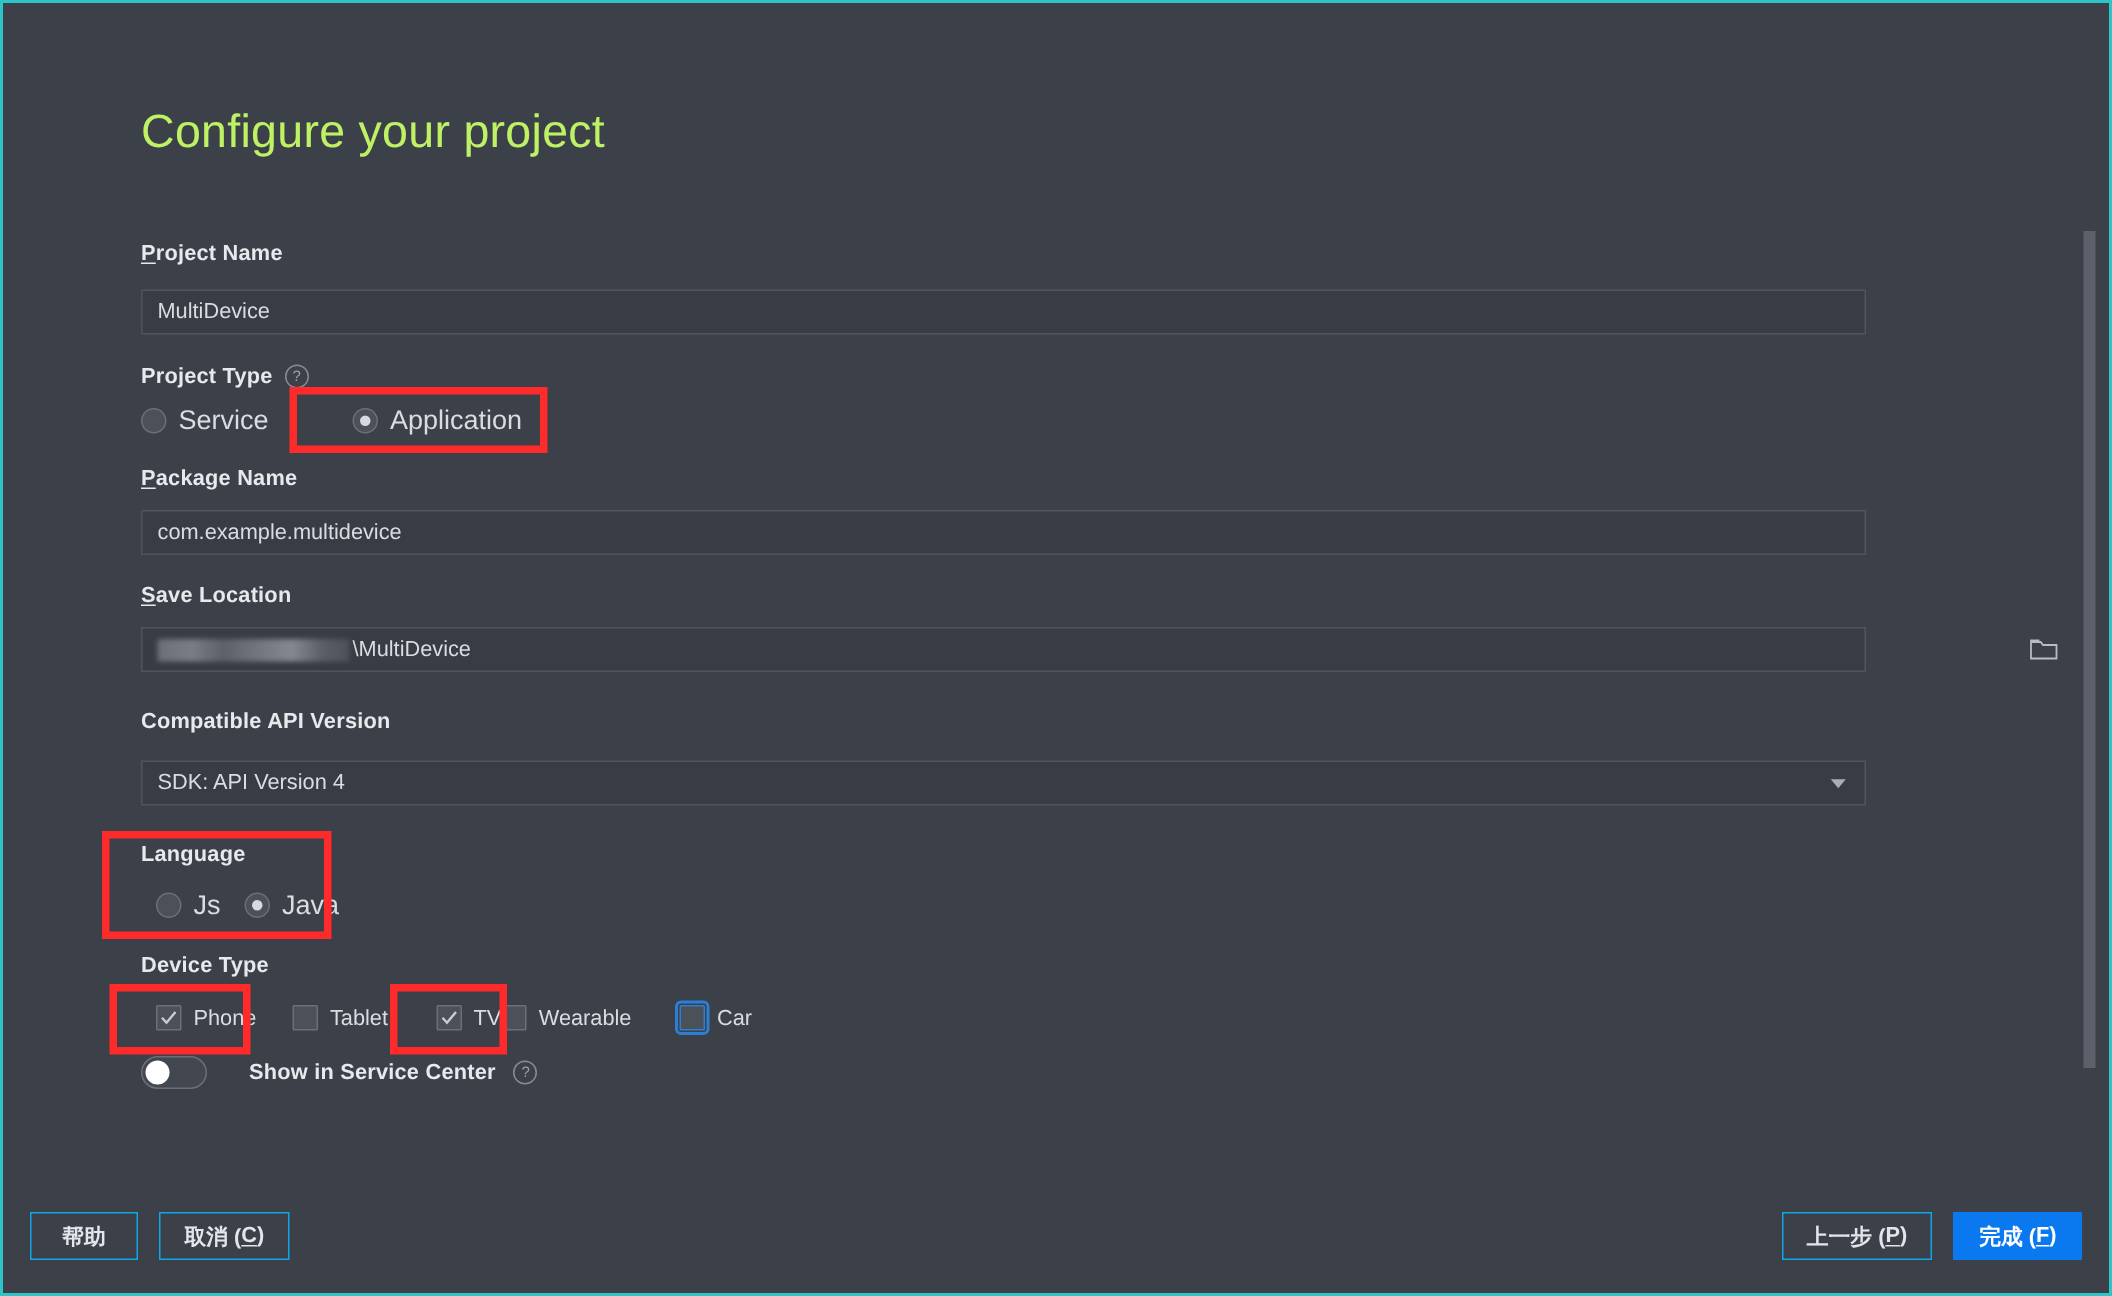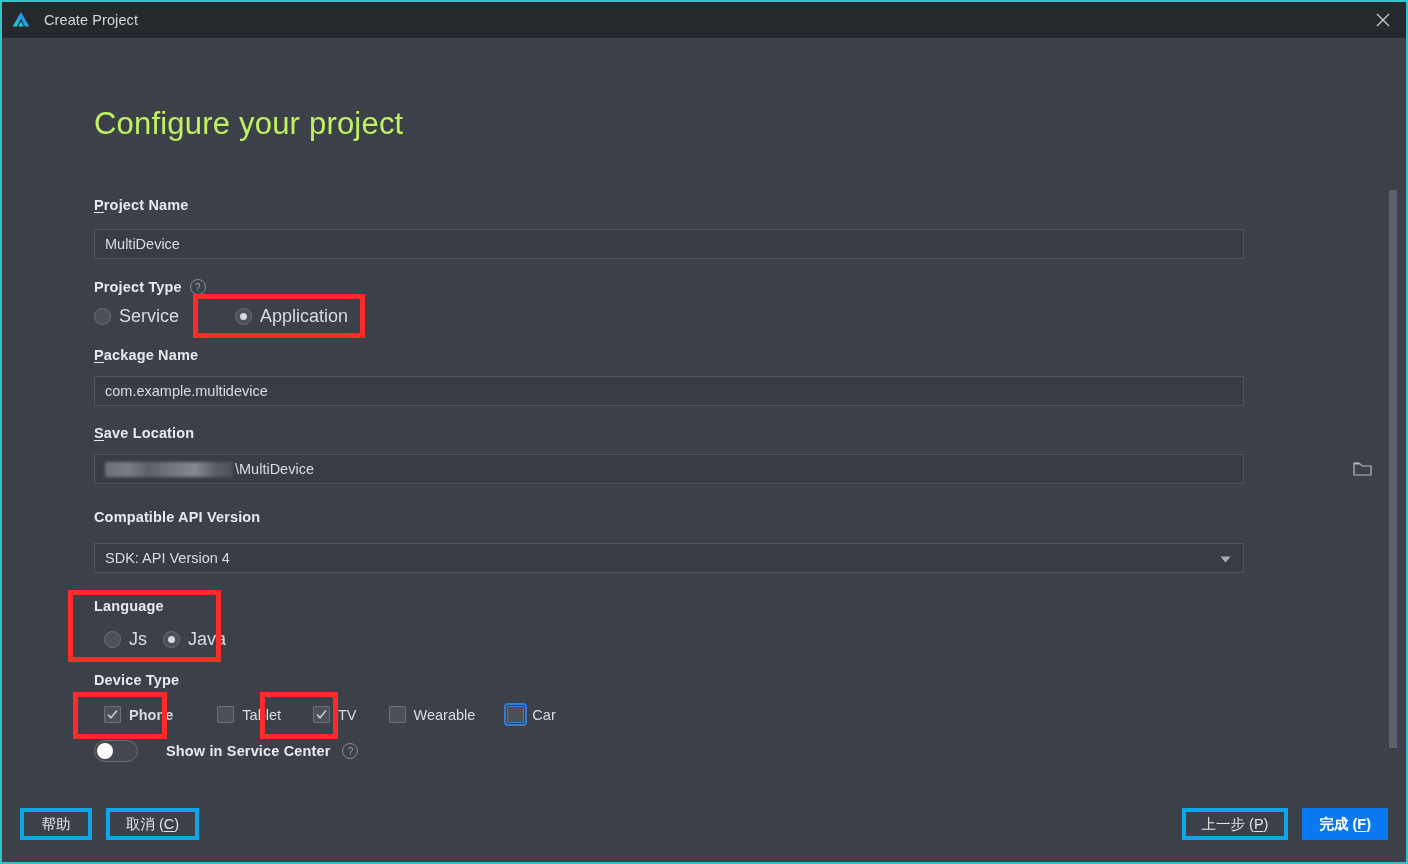--- a/index.html
+++ b/index.html
@@ -223,30 +223,31 @@
   
   .bottombar {
     flex: 0 0 76px;
     background: #3c4048;
     position: relative;
   }
   .btn {
     height: 32px;
     min-width: 72px;
     background: #3c4048;
-    border: 4px solid #0ea5e9;
+    border: 1px solid #0ea5e9;
     color: #e2e5ea;
     font-size: 14.5px;
     display: inline-flex;
     align-items: center;
     justify-content: center;
     padding: 0 16px;
     cursor: pointer;
     font-family: "Liberation Sans", sans-serif;
     white-space: nowrap;
+    font-weight: bold;
   }
   .btn u { text-decoration: underline; text-underline-offset: 2px; }
   .btn.primary {
     background: #0a78ef;
     border: 1px solid #0a78ef;
     color: #ffffff;
     font-weight: bold;
   }
   .btn-left-group {
     position: absolute;
@@ -265,38 +266,20 @@
     border: 5px solid #ff2b2b;
     pointer-events: none;
     z-index: 40;
   }
 </style>
 </head>
 <body>
 
 <div class="window">
 
-  <div class="titlebar">
-    <svg class="app-logo" viewBox="0 0 24 24">
-      <defs>
-        <linearGradient id="lg" x1="0" y1="1" x2="1" y2="0">
-          <stop offset="0%" stop-color="#1fd0e0"></stop>
-          <stop offset="100%" stop-color="#2f6fe0"></stop>
-        </linearGradient>
-      </defs>
-      <path d="M12 3 L21 19 L16.5 19 L12 10.5 L7.5 19 L3 19 Z" fill="url(#lg)"></path>
-      <path d="M12 13.5 L15 19 L9 19 Z" fill="#1fd0e0"></path>
-    </svg>
-    <div class="title-text">Create Project</div>
-    <div class="close-btn">
-      <svg width="14" height="14" viewBox="0 0 14 14">
-        <path d="M1 1 L13 13 M13 1 L1 13" stroke="#c6cad0" stroke-width="1.4" fill="none"></path>
-      </svg>
-    </div>
-  </div>
 
   <div class="body-area">
 
     <div class="form-wrap">
 
       <div class="page-title">Configure your project</div>
 
       <div style="position:absolute;left:0;top:159px;" class="field-label"><u>P</u><span>roject Name</span></div>
 
       <div style="position:absolute;left:0;top:191px;" class="input-row">
@@ -361,33 +344,33 @@
         </div>
         <div class="radio-row">
           <span class="radio checked"></span>
           <span class="radio-label">Java</span>
         </div>
       </div>
 
       <div style="position:absolute;left:0;top:634px;" class="field-label">Device Type</div>
 
       <div style="position:absolute;left:10px;top:668px;display:flex;align-items:center;">
-        <div class="cb-row" style="margin-right:44px;font-weight:bold;">
+        <div class="cb-row" style="margin-right:24px;">
           <span class="checkbox checked">
             <svg width="13" height="13" viewBox="0 0 13 13">
                 <path d="M2 6.5 L5 9.8 L11 2.6" stroke="#c9ccd2" stroke-width="1.6" fill="none"></path>
               </svg>
           </span>
           <span class="cb-label">Phone</span>
         </div>
         <div class="cb-row" style="margin-right:32px;justify-content:space-between;">
           <span class="checkbox"></span>
           <span class="cb-label">Tablet</span>
         </div>
-        <div class="cb-row" style="margin-right:32px;align-items:center;">
+        <div class="cb-row" style="align-items:center;">
           <span class="checkbox checked">
             <svg width="13" height="13" viewBox="0 0 13 13">
                 <path d="M2 6.5 L5 9.8 L11 2.6" stroke="#c9ccd2" stroke-width="1.6" fill="none"></path>
               </svg>
           </span>
           <span class="cb-label">TV</span>
         </div>
         <div class="cb-row" style="margin-right:32px;">
           <span class="checkbox"></span>
           <span class="cb-label">Wearable</span>

